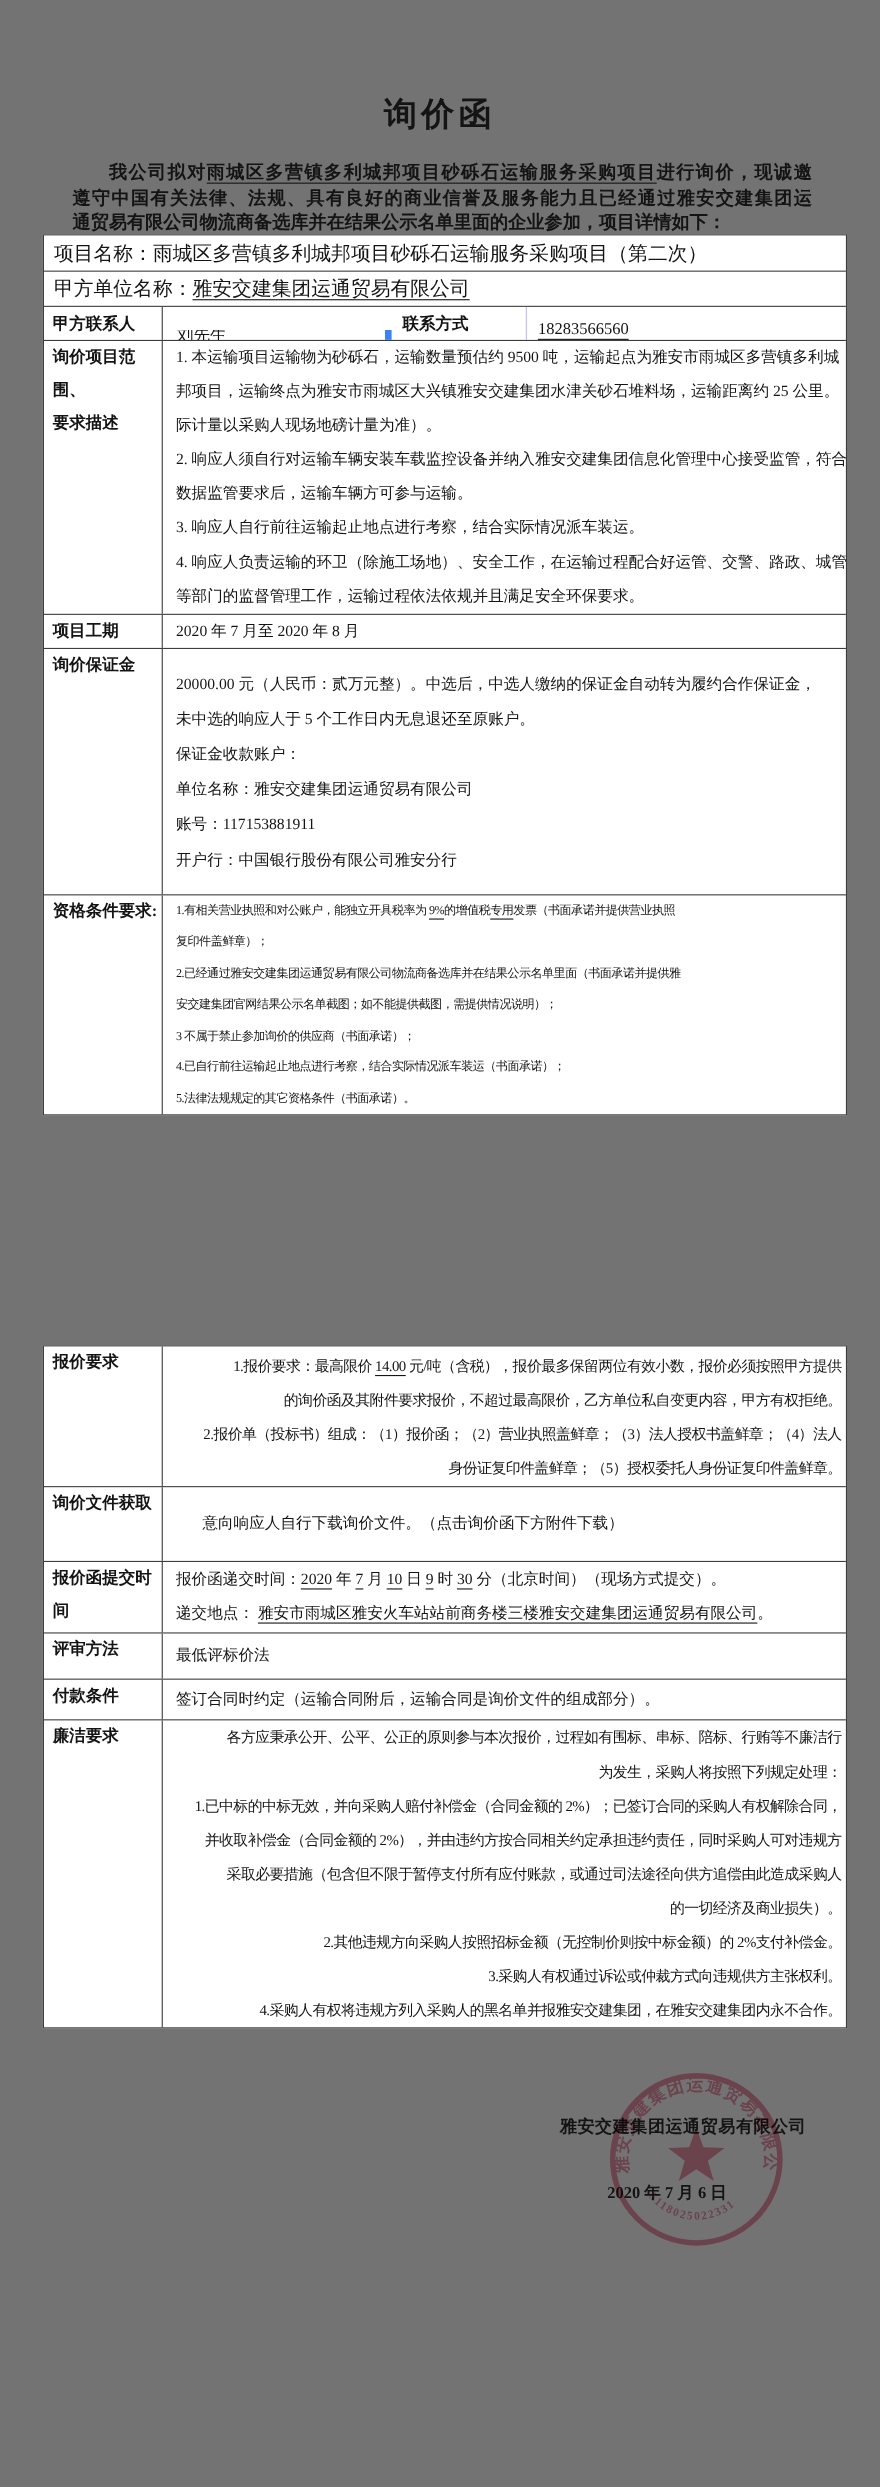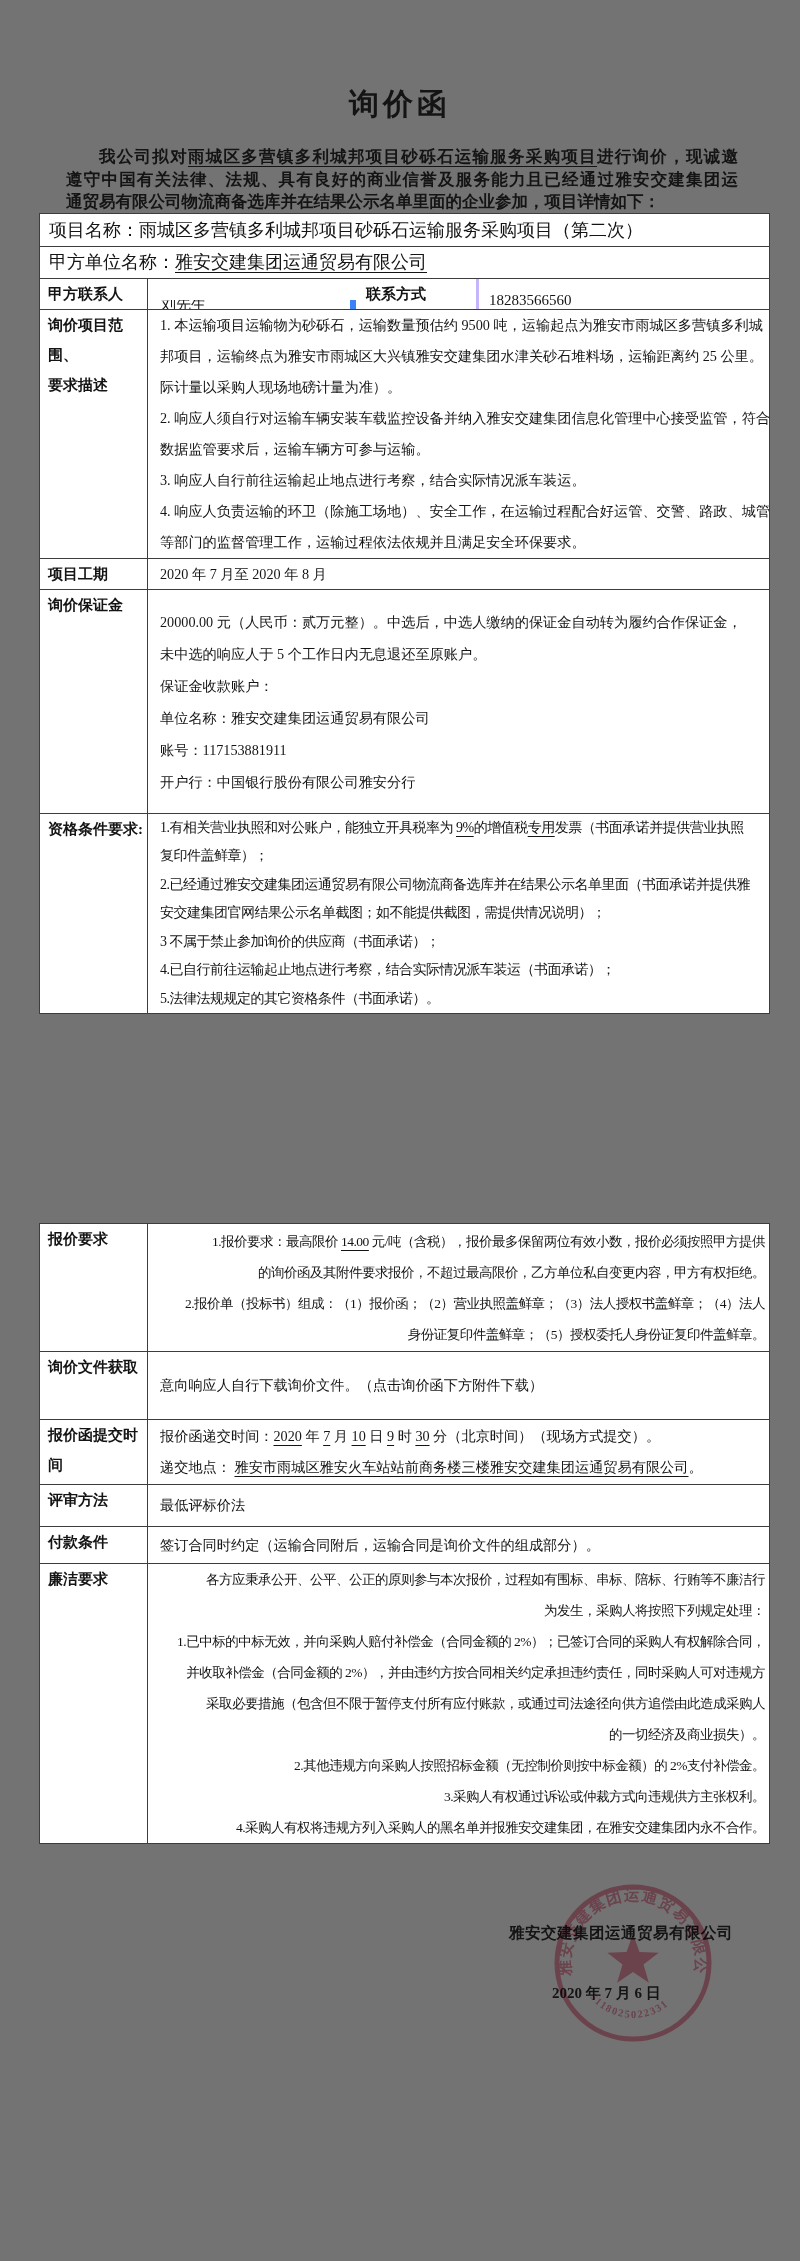--- a/index.html
+++ b/index.html
@@ -27,31 +27,31 @@
     padding:0 4px 0 12px;font-size:14.2px;font-weight:500;}
   .cell.full{flex:1;display:flex;flex-direction:column;justify-content:center;
     padding-left:9px;font-size:18px;font-weight:400;}
   .line{line-height:31px;white-space:nowrap;}
   .u{text-decoration:underline;text-underline-offset:4px;text-decoration-thickness:1px;}
 
   
   .t1r0{height:32px;}.t1r1{height:32px;}.t1r2{height:31px;}
   .t1r3{height:249px;}.t1r4{height:31px;}.t1r5{height:224px;}.t1r6{height:200px;}
   .t1r5 .line{line-height:32px;}
-  .t1r6 .line{line-height:28.5px;font-size:14px;letter-spacing:-0.5px;}
+  .t1r6 .line{line-height:28.5px;font-size:11px;letter-spacing:-0.5px;}
   
-  .t2r0{height:127px;}.t2r1{height:68px;}.t2r2{height:65px;}
+  .t2r0{height:127px;}.t2r1{height:68px;gap:24px;}.t2r2{height:65px;}
   .t2r3{height:42px;}.t2r4{height:37px;}.t2r5{height:280px;}
   .t2r0 .line,.t2r5 .line{font-size:13.5px;letter-spacing:-0.5px;text-align:right;}
 
   
   .qcell{box-sizing:border-box;display:flex;align-items:center;font-size:15px;overflow:hidden;}
   .q0{width:108px;border-right:1px solid #3d3d3d;padding-left:8px;font-weight:600;}
   .q1{width:208px;border-right:6px solid #3b82f6;padding-left:13px;font-weight:500;margin-top:21px;}
-  .q2{width:123px;border-right:3px solid #c4b5fd;padding-left:10px;font-weight:600;}
+  .q2{width:123px;border-right:1px solid #c4b5fd;padding-left:10px;font-weight:600;}
   .q3{flex:1;padding-left:10px;font-weight:500;align-items:flex-end;}
 
   .sig-company{position:absolute;left:509px;top:1923px;font-size:15.5px;font-weight:700;letter-spacing:.5px;}
   .sig-date{position:absolute;left:552px;top:1984px;font-size:15px;font-weight:600;}
 
   .seal{position:absolute;left:551px;top:1881px;width:164px;height:164px;
     mix-blend-mode:multiply;opacity:.88;}
 </style>
 </head>
 <body>

